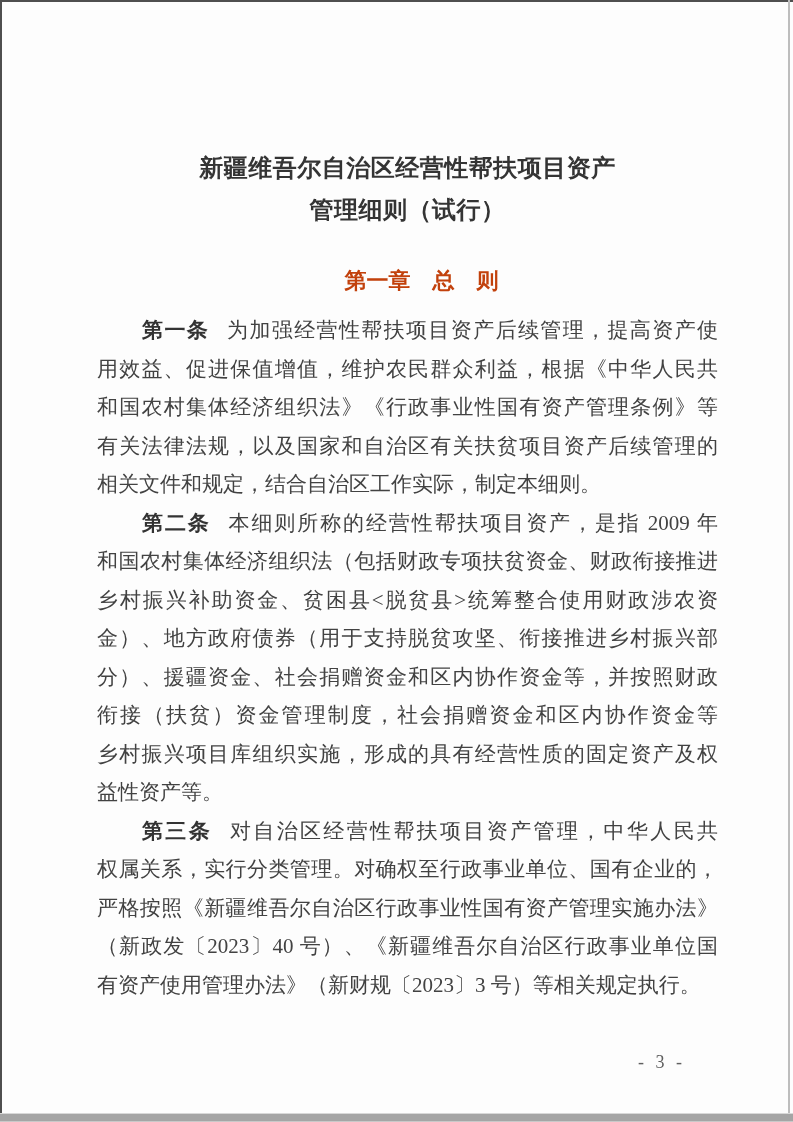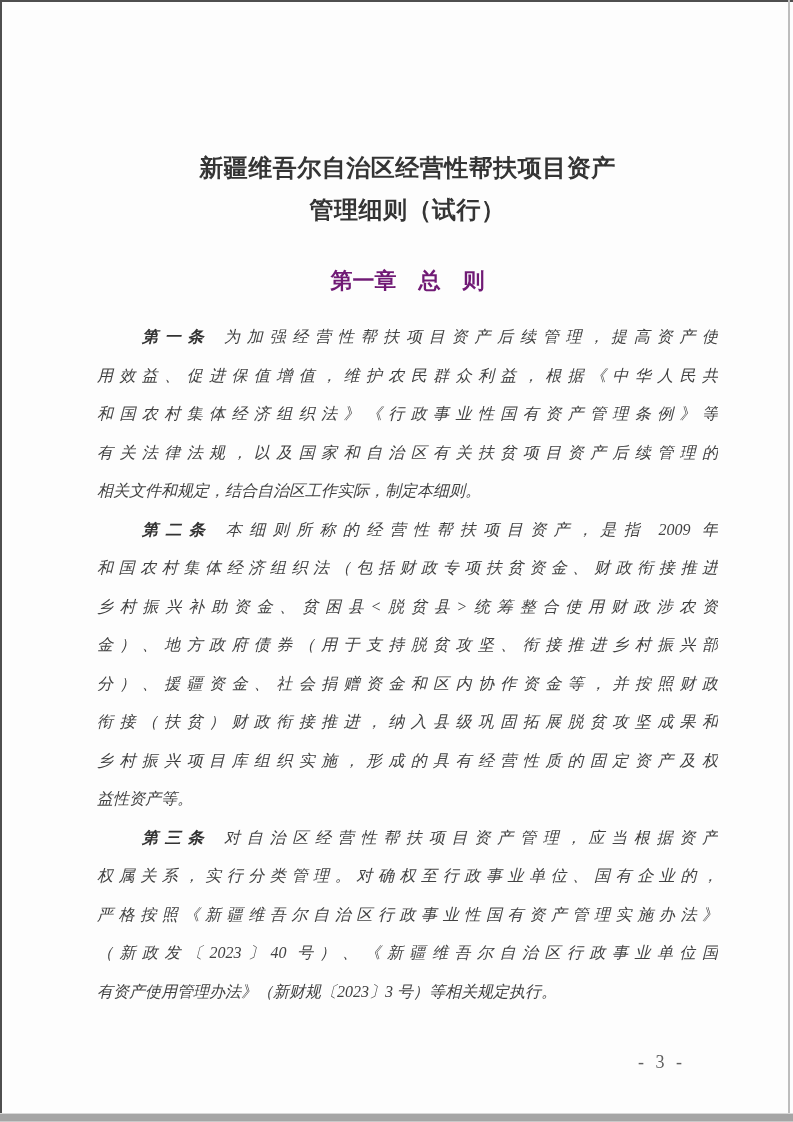--- a/index.html
+++ b/index.html
@@ -18,29 +18,29 @@
   .scan-edge-bottom{ position: absolute; left: 0; top: 1113px; width: 793px; height: 7px;
                      background: #a5a5a5; border-top: 1px solid #d8d8d8; border-bottom: 2px solid #c9c9c9; }
 
   .doc-title {
     position: absolute; top: 147px; left: 97px; width: 621px;
     text-align: center; font-weight: bold;
     font-size: 24px; line-height: 42px;
     color: #343434; letter-spacing: 0.5px;
   }
   .chapter-heading {
-    position: absolute; top: 266px; left: 97px; width: 621px;
+    position: absolute; top: 266px; left: 111px; width: 621px;
     text-align: center;
     font-family: "Liberation Sans", sans-serif;
     font-weight: bold; font-size: 22px; line-height: 30px;
-    color: #701a75;
+    color: #c2410c;
   }
   .doc-body {
-    position: absolute; top: 318px; left: 97px; width: 621px;
-    font-size: 16px; color: #424242; font-style: italic;
+    position: absolute; top: 311px; left: 97px; width: 621px;
+    font-size: 21px; color: #424242;
   }
   .line {
     height: 38.5px; line-height: 38.5px;
     overflow: hidden;
     text-align: justify;
   }
   .line.fill { text-align-last: justify; }
   .line.last { text-align-last: left; }
   .first-line { padding-left: 45px; }
   .paragraph-lead { font-weight: bold; color: #333333; margin-right: 0.85em; }
@@ -78,28 +78,28 @@
     </div>
 
   <div>
     <div class="line fill first-line">
       <span class="paragraph-lead">第二条</span><span>本细则所称的经营性帮扶项目资产，是指 2009 年</span>
     </div>
   <div class="line fill">和国农村集体经济组织法（包括财政专项扶贫资金、财政衔接推进</div>
       <div class="line fill">乡村振兴补助资金、贫困县&lt;脱贫县&gt;统筹整合使用财政涉农资</div>
       <div class="line fill">金）、地方政府债券（用于支持脱贫攻坚、衔接推进乡村振兴部</div>
       <div class="line fill">分）、援疆资金、社会捐赠资金和区内协作资金等，并按照财政</div>
-      <div class="line fill">衔接（扶贫）财政衔接推进，纳入县级巩固拓展脱贫攻坚成果和</div>
+      <div class="line fill">衔接（扶贫）资金管理制度，社会捐赠资金和区内协作资金等</div>
       <div class="line fill">乡村振兴项目库组织实施，形成的具有经营性质的固定资产及权</div>
       <div class="line last">益性资产等。</div>
     </div>
 
   <div>
     <div class="line fill first-line">
-      <span class="paragraph-lead">第三条</span><span>对自治区经营性帮扶项目资产管理，应当根据资产</span>
+      <span class="paragraph-lead">第三条</span><span>对自治区经营性帮扶项目资产管理，中华人民共</span>
     </div>
   <div class="line fill">权属关系，实行分类管理。对确权至行政事业单位、国有企业的，</div>
       <div class="line fill">严格按照《新疆维吾尔自治区行政事业性国有资产管理实施办法》</div>
       <div class="line fill">（新政发〔2023〕40 号）、《新疆维吾尔自治区行政事业单位国</div>
       <div class="line last">有资产使用管理办法》（新财规〔2023〕3 号）等相关规定执行。</div>
     </div>
 </div>
 
 <div class="page-number">- 3 -</div>
 

